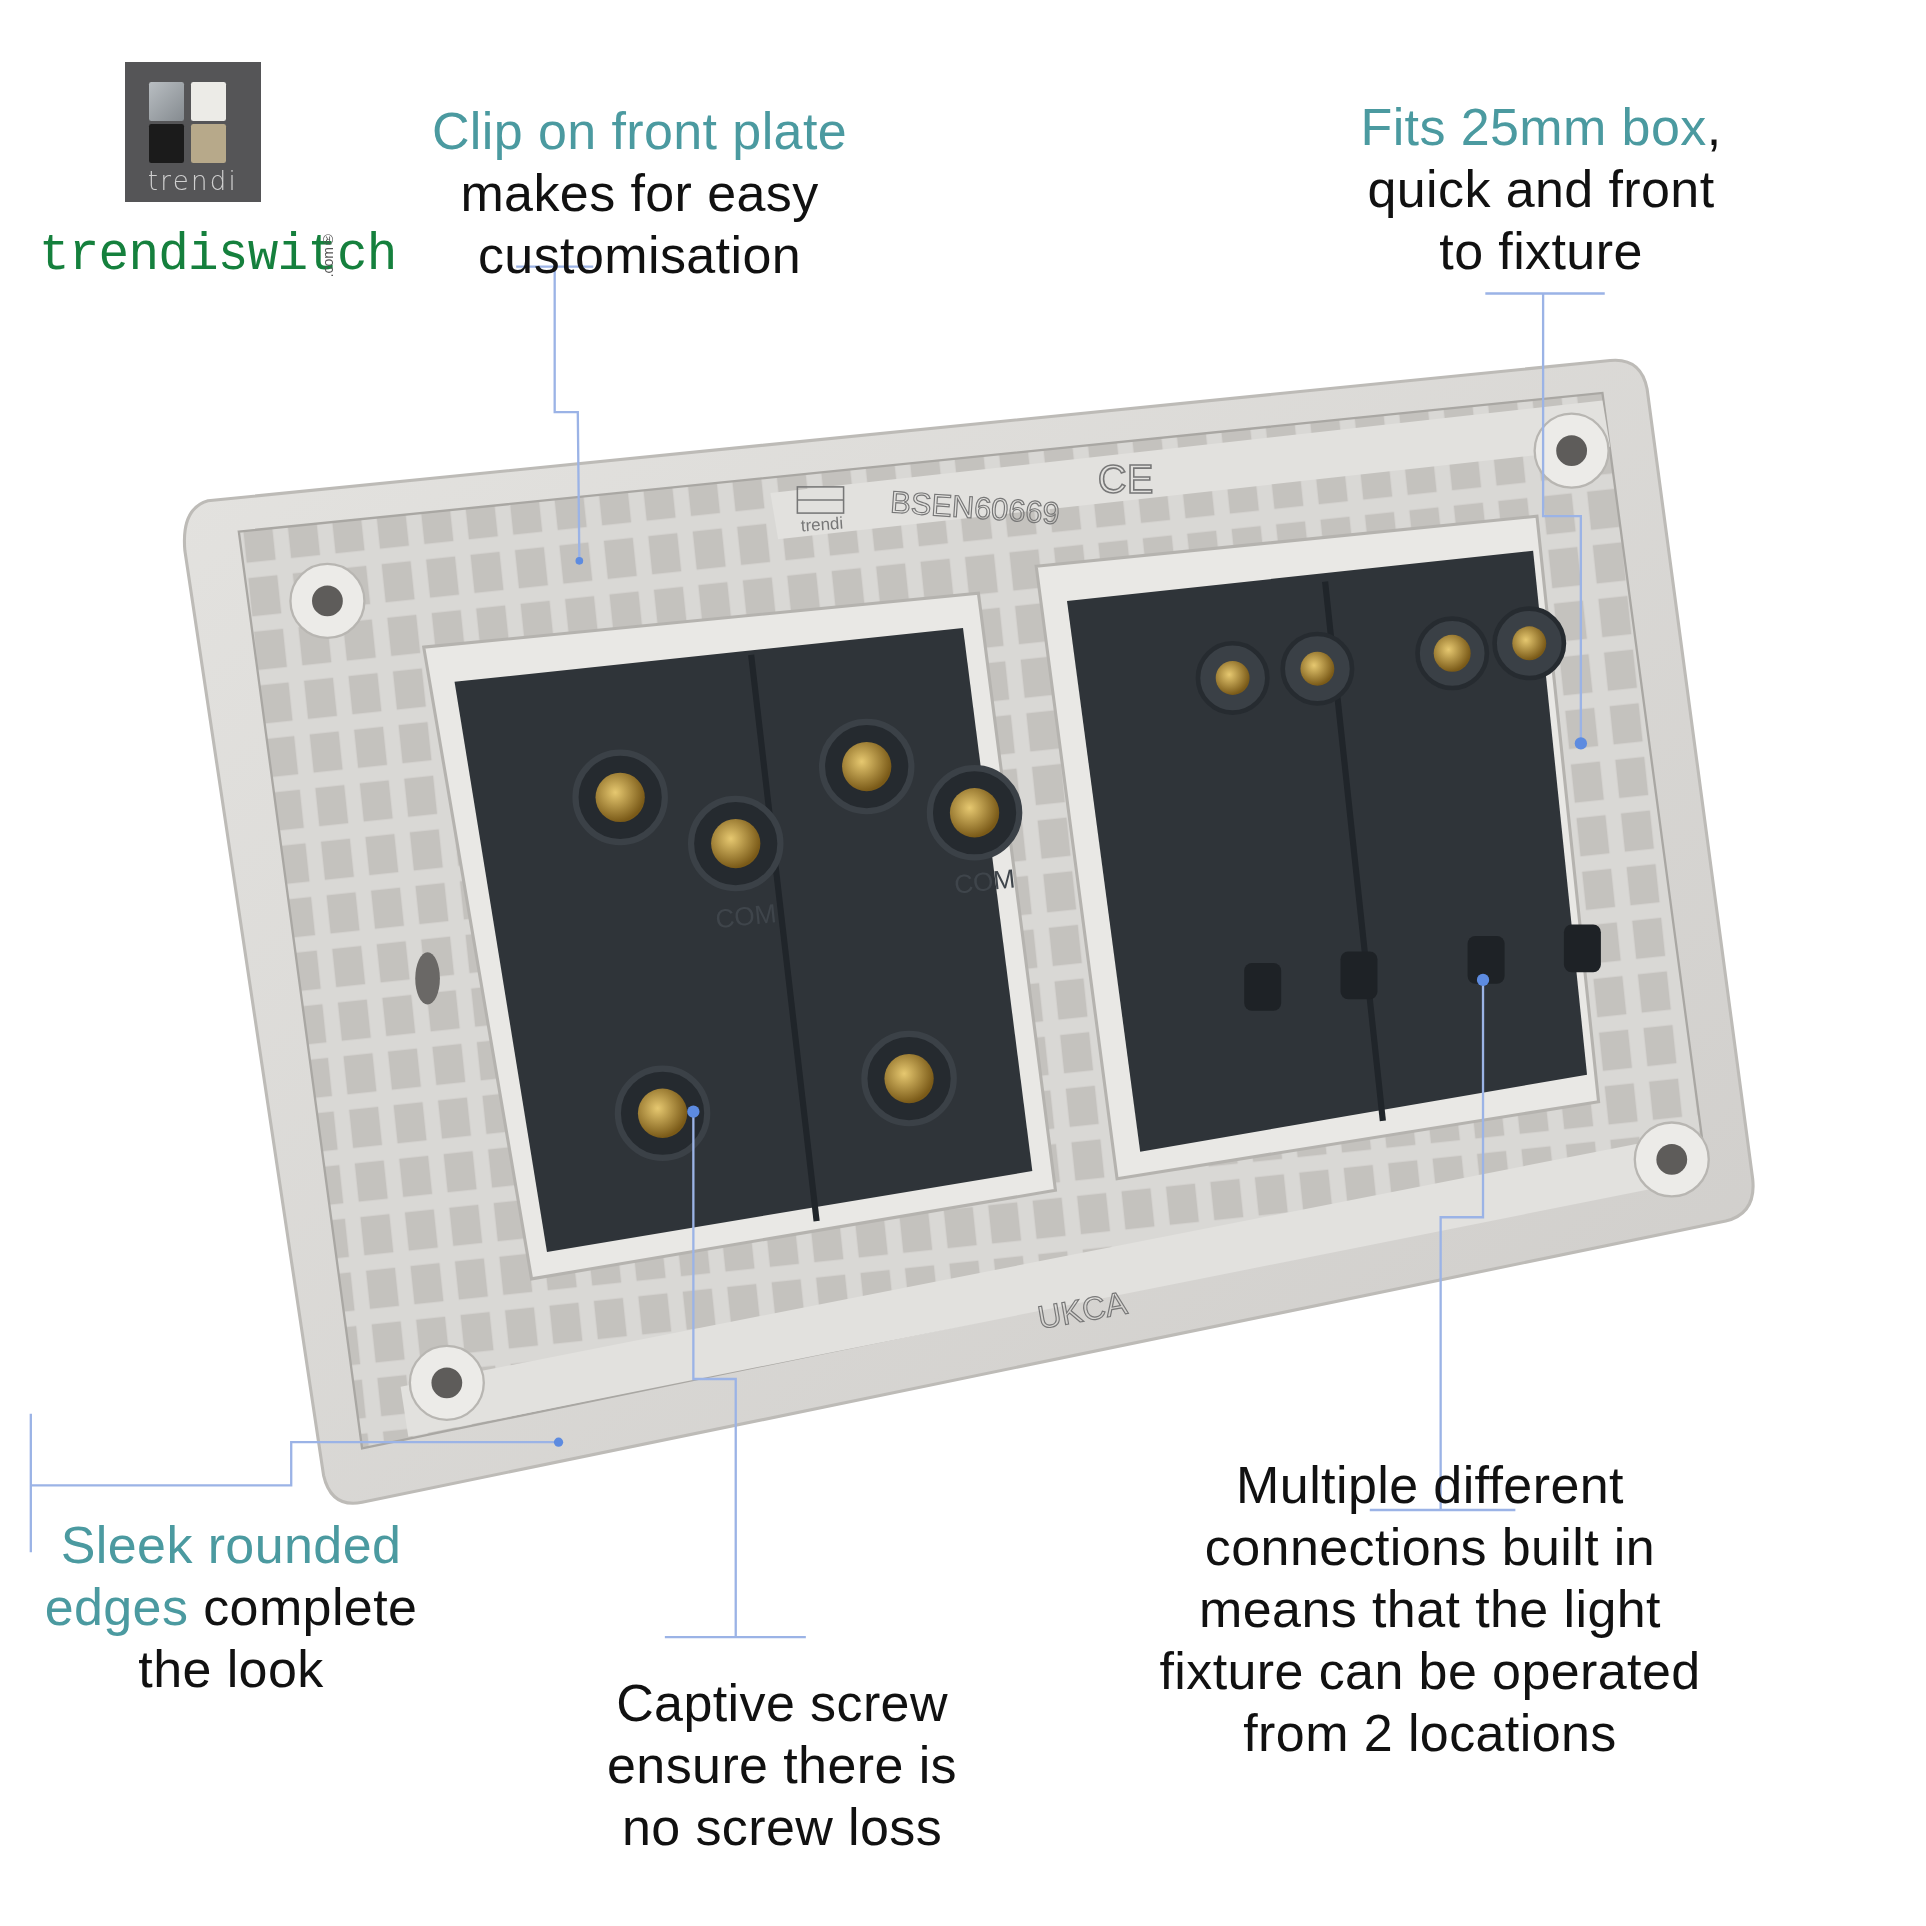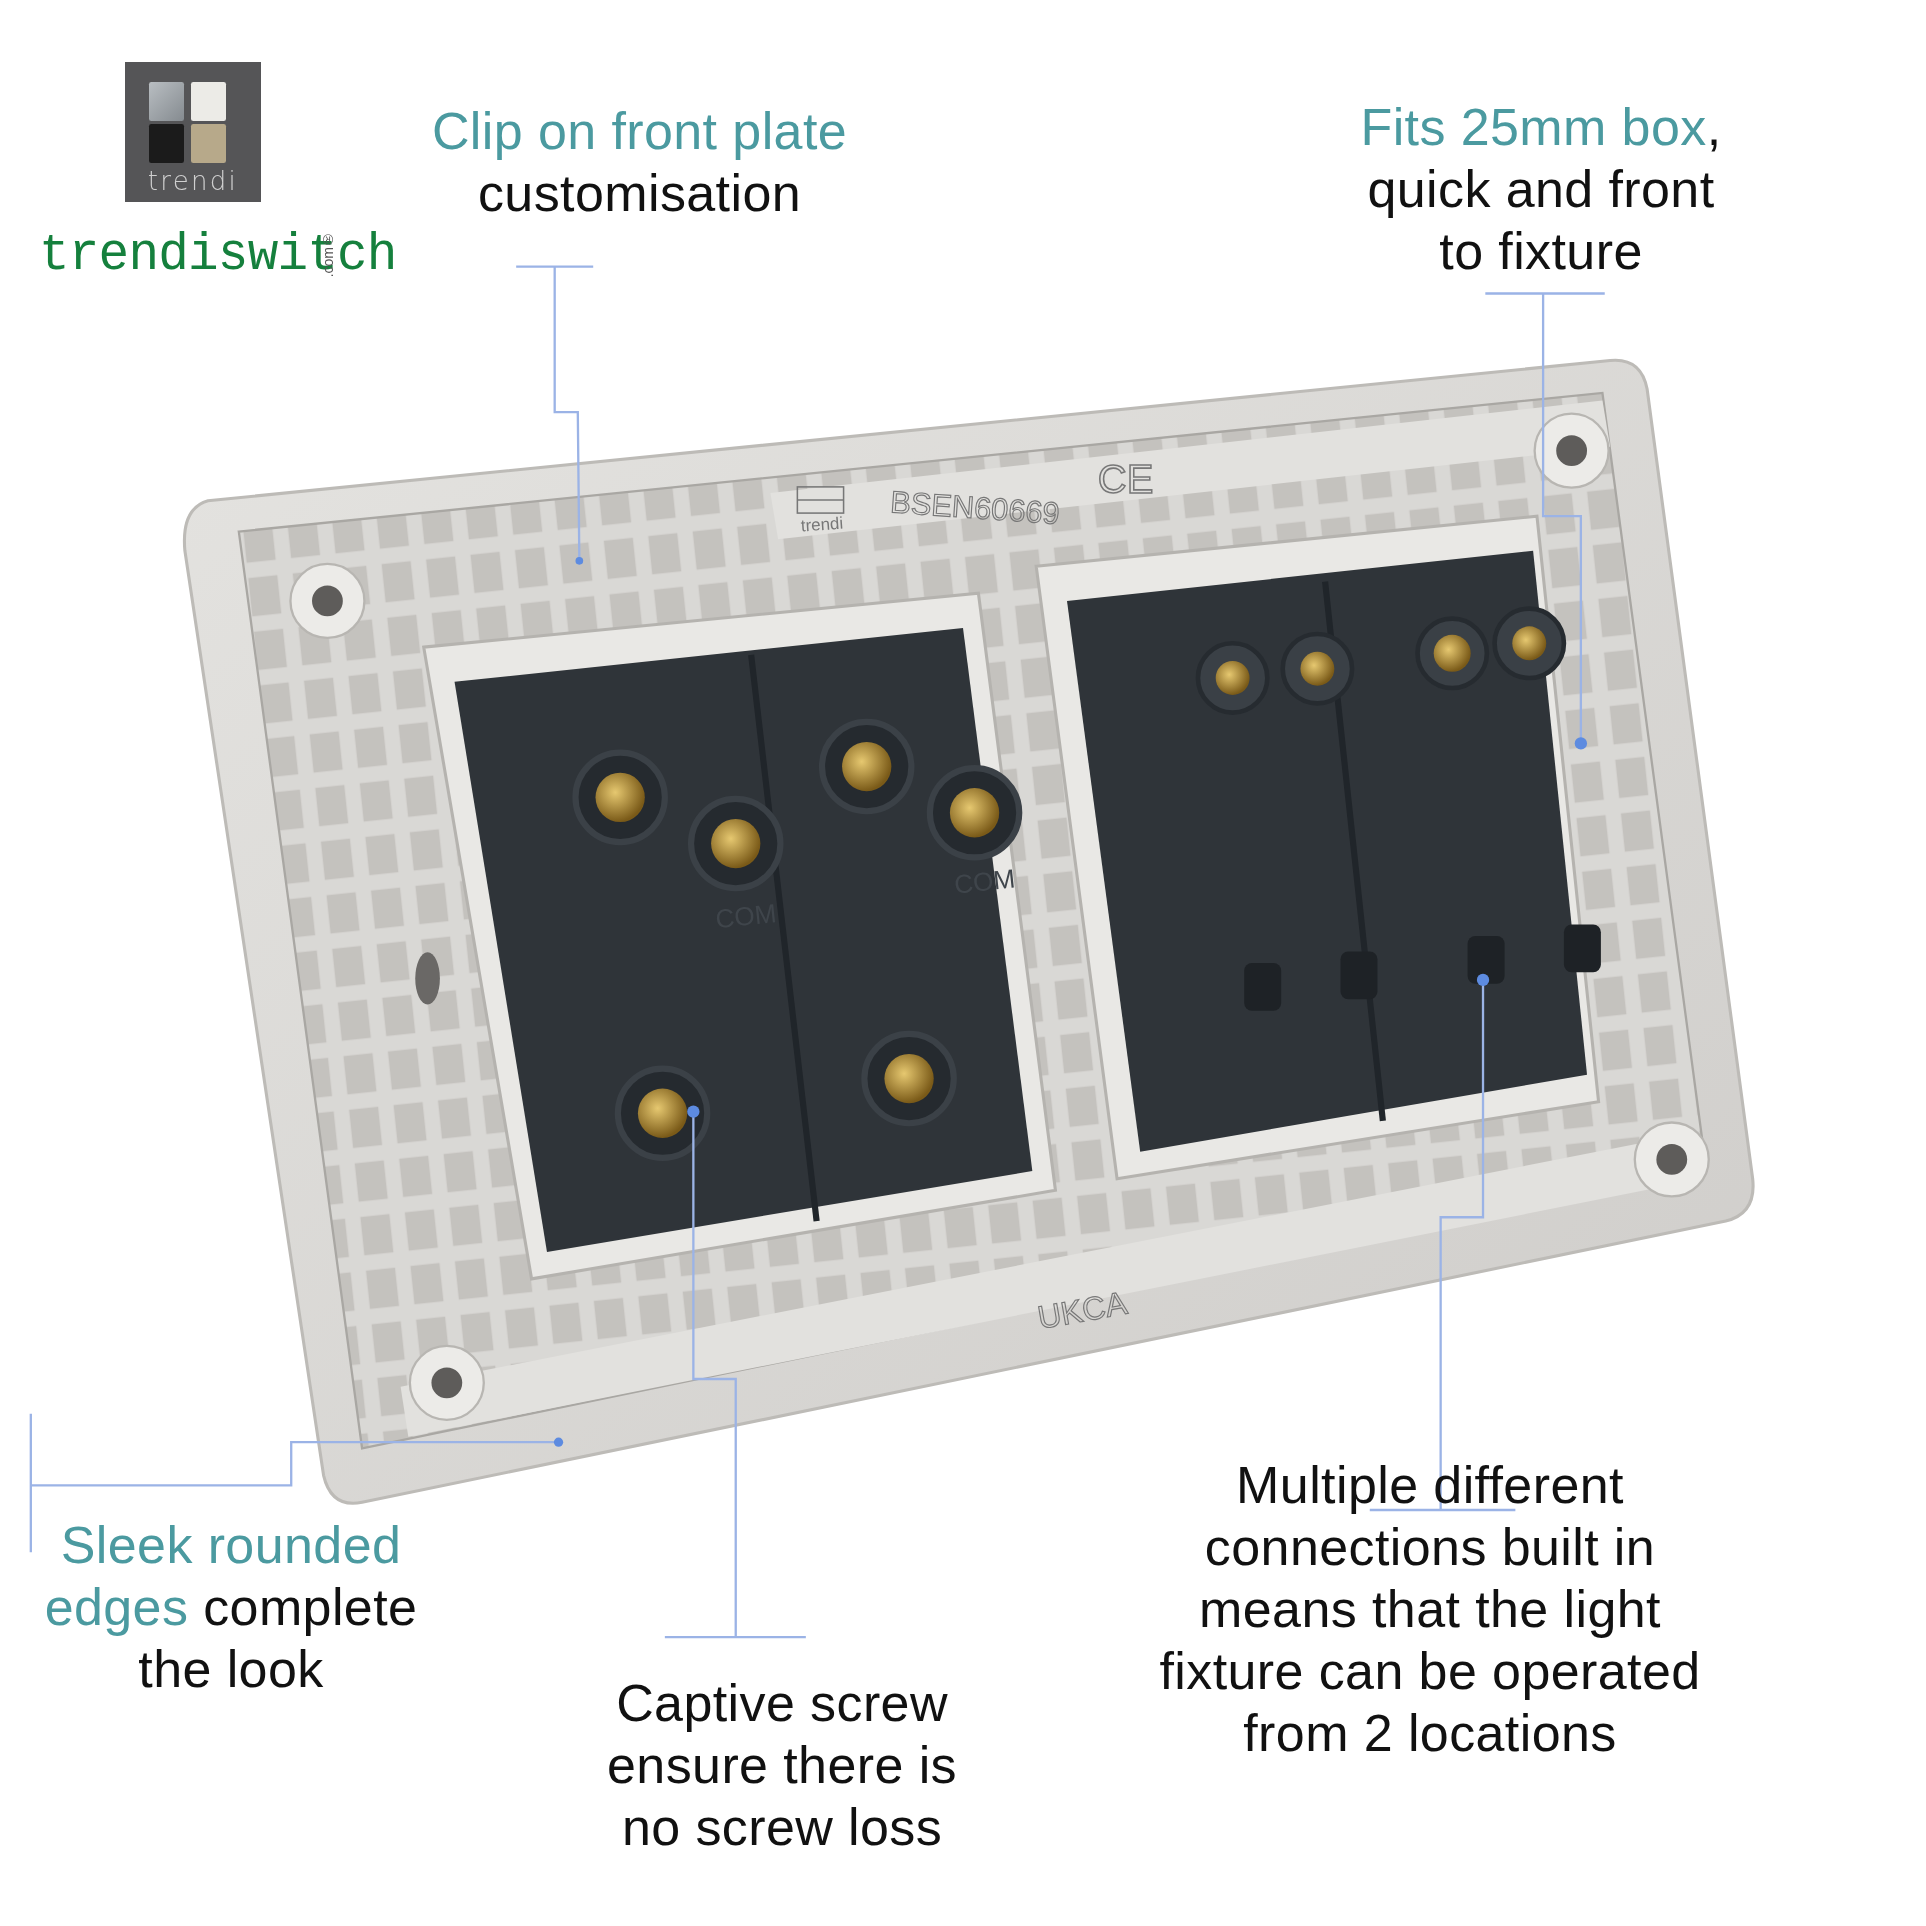--- a/index.html
+++ b/index.html
@@ -153,20 +153,21 @@
     <circle cx="752" cy="728" r="5"></circle>
     <circle cx="2052" cy="965" r="8"></circle>
     <circle cx="725" cy="1872" r="6"></circle>
     <circle cx="900" cy="1443" r="8"></circle>
     <circle cx="1925" cy="1272" r="8"></circle>
   </g>
 </svg>
 
 <div class="callout" style="left:393px;top:65px;width:493px;margin-top:35px;">
   <div class="accent">Clip on front plate</div>
+  <div>makes for easy</div>
   <div>customisation</div>
 </div>
 
 <div class="callout" style="left:1310px;top:96px;width:462px;">
   <div><span class="accent">Fits 25mm box</span><span>,</span></div>
   <div>quick and front</div>
   <div>to fixture</div>
 </div>
 
 <div class="callout" style="left:23px;top:1514px;width:416px;text-align:center;">

